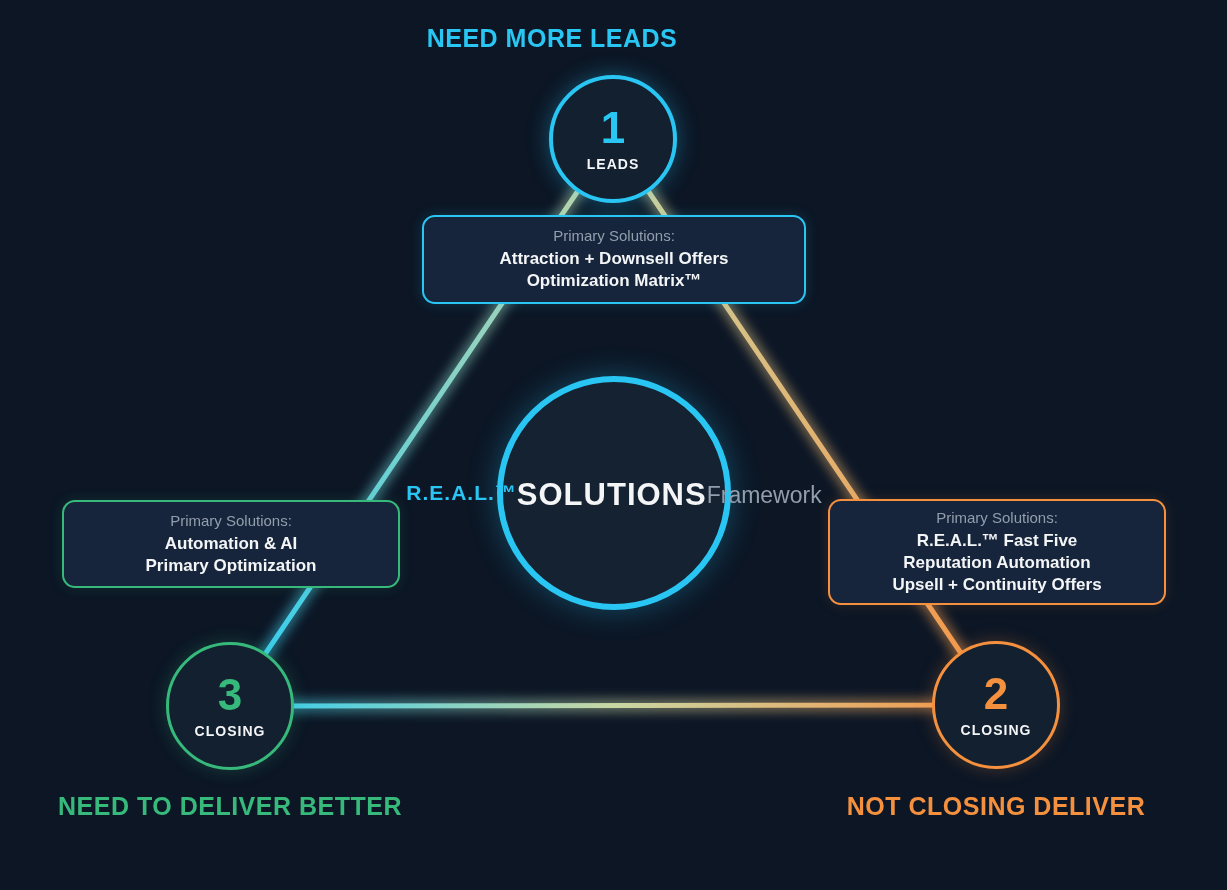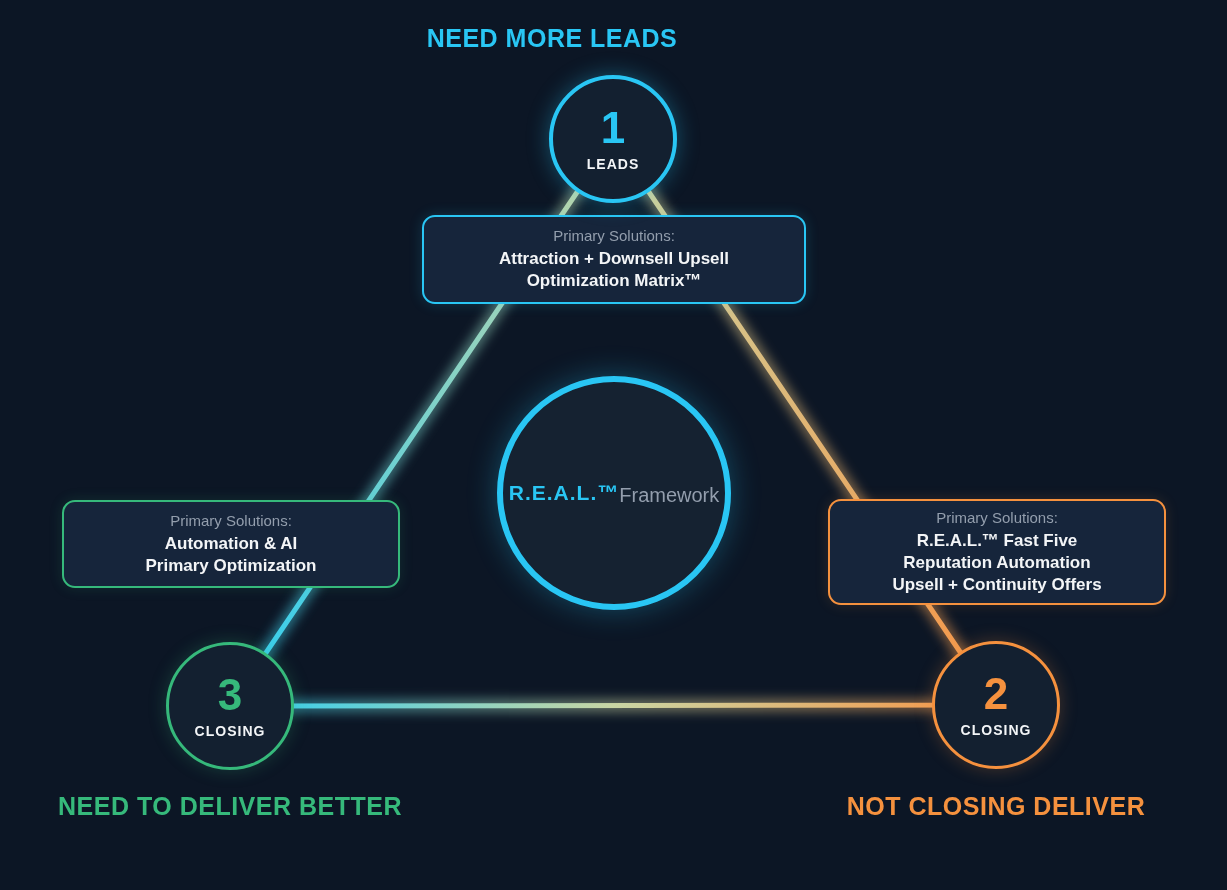--- a/index.html
+++ b/index.html
@@ -83,21 +83,21 @@
     border: 6px solid #29C6F4;
     box-shadow: 0 0 30px rgba(41,198,244,.30);
     display: flex;
     flex-direction: row;
     align-items: center;
     justify-content: center;
     text-align: center;
   }
   .center-circle .l1 { color: #29C6F4; font-weight: 700; font-size: 21px; letter-spacing: 1px; }
   .center-circle .l2 { color: #F3F5F7; font-weight: 700; font-size: 31px; letter-spacing: 1px; margin-top: 4px; }
-  .center-circle .l3 { color: #939EAD; font-size: 20px; margin-top: 4px; }
+  .center-circle .l3 { color: #939EAD; font-size: 23px; margin-top: 4px; }
 </style>
 </head>
 <body>
 
 <div class="stage">
 
   <svg class="lines" width="1227" height="890" viewBox="0 0 1227 890">
     <defs>
       <linearGradient id="triGrad" gradientUnits="userSpaceOnUse" x1="230" y1="0" x2="996" y2="0">
         <stop offset="0" stop-color="#2CCDF2"></stop>
@@ -114,26 +114,27 @@
 
   <div class="big-label cyan" style="left:0; width:1104px; top:24px;">NEED MORE LEADS</div>
 
   <div class="node cyan" style="left:549px; top:75px;">
     <div class="num">1</div>
     <div class="nname">LEADS</div>
   </div>
 
   <div class="sol-box cyan" style="left:422px; top:215px; width:384px; height:89px;">
     <div class="heading">Primary Solutions:</div>
-    <div class="item">Attraction + Downsell Upsell</div>
+    <div class="item">Attraction + Downsell Offers</div>
     <div class="item">Optimization Matrix™</div>
   </div>
 
   <div class="center-circle">
     <div class="l1">R.E.A.L.™</div>
+    <div class="l2">SOLUTIONS</div>
     <div class="l3">Framework</div>
   </div>
 
   <div class="sol-box green" style="left:62px; top:500px; width:338px; height:88px;">
     <div class="heading">Primary Solutions:</div>
     <div class="item">Automation &amp; AI</div>
     <div class="item">Primary Optimization</div>
   </div>
 
   <div class="sol-box orange" style="left:828px; top:499px; width:338px; height:106px;">

